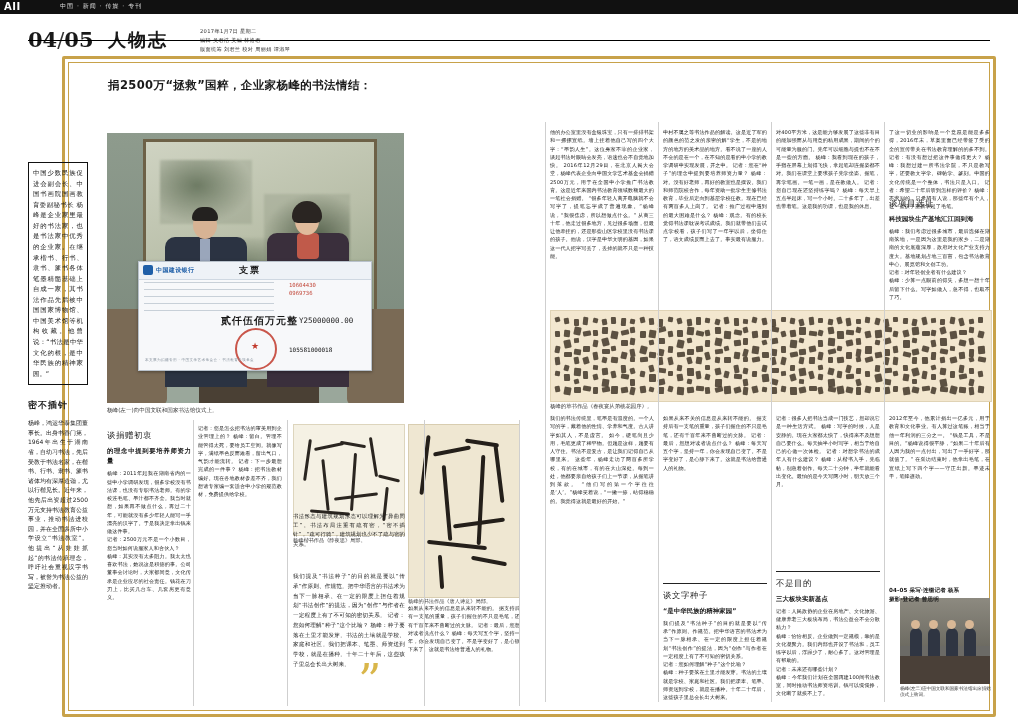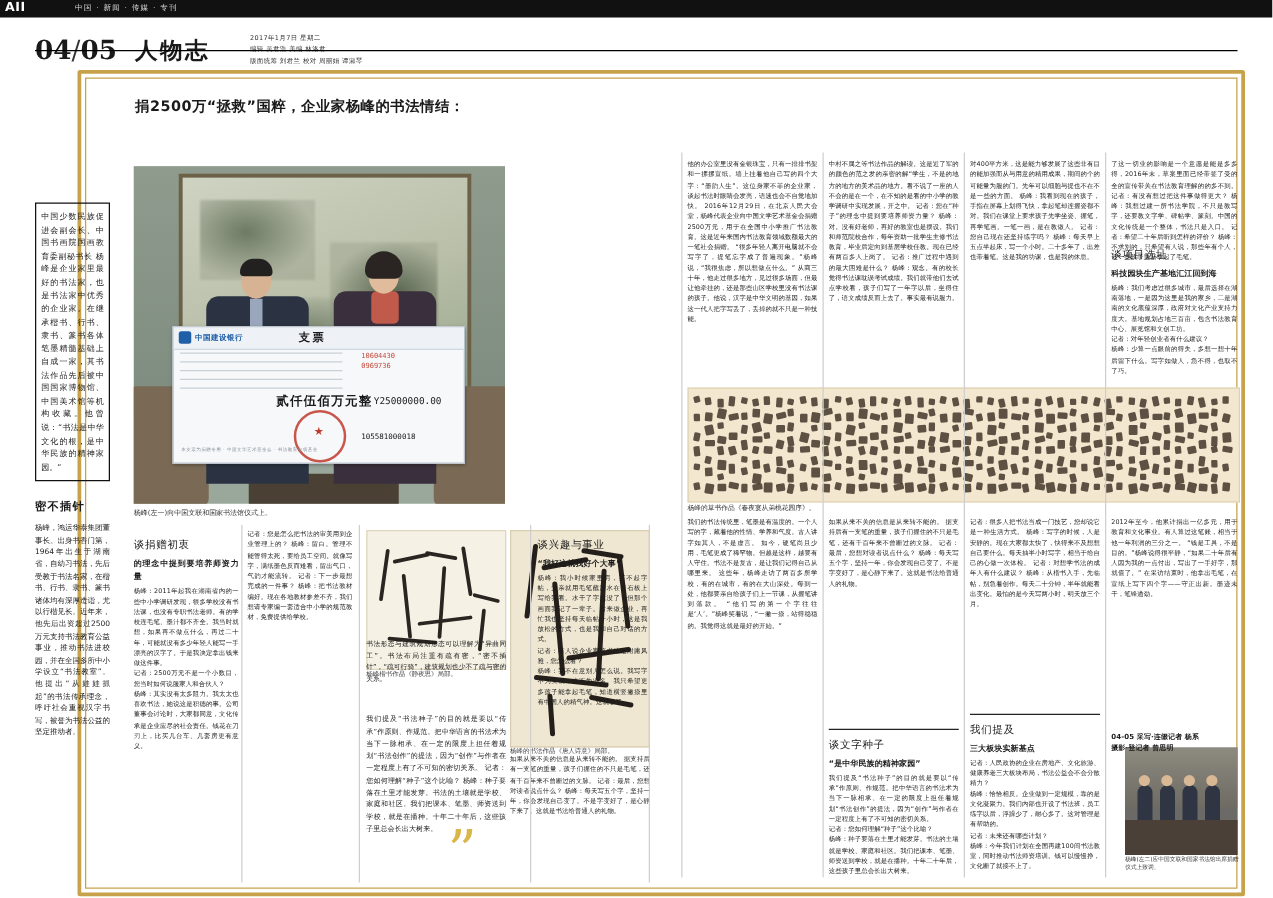--- a/index.html
+++ b/index.html
@@ -681,21 +681,21 @@
 记者：您如何理解“种子”这个比喻？
 杨峰：种子要落在土里才能发芽。书法的土壤就是学校、家庭和社区。我们把课本、笔墨、师资送到学校，就是在播种。十年二十年后，这些孩子里总会长出大树来。</div>
   </div>
 
   <div class="col" style="left:776px;top:414px;width:104px;height:148px;">记者：很多人把书法当成一门技艺，您却说它是一种生活方式。
 杨峰：写字的时候，人是安静的。现在大家都太快了，快得来不及想想自己要什么。每天抽半小时写字，相当于给自己的心做一次体检。
 记者：对想学书法的成年人有什么建议？
 杨峰：从楷书入手，先临帖，别急着创作。每天二十分钟，半年就能看出变化。最怕的是今天写两小时，明天放三个月。</div>
   <div class="col" style="left:776px;top:566px;width:104px;">
     <div class="rule-h"></div>
-    <div class="sub-h">我们提及</div>
+    <div class="sub-h">不是目的</div>
     <div class="sub-h2">三大板块实新基点</div>
     <div style="height:100px;overflow:hidden;white-space:pre-line;">记者：人民政协的企业在房地产、文化旅游、健康养老三大板块布局，书法公益会不会分散精力？
 杨峰：恰恰相反。企业做到一定规模，靠的是文化凝聚力。我们内部也开设了书法班，员工练字以后，浮躁少了，耐心多了。这对管理是有帮助的。
 记者：未来还有哪些计划？
 杨峰：今年我们计划在全国再建100间书法教室，同时推动书法师资培训。钱可以慢慢挣，文化断了就接不上了。</div>
   </div>
 
   <div class="col" style="left:889px;top:414px;width:101px;height:178px;">2012年至今，他累计捐出一亿多元，用于教育和文化事业。有人算过这笔账，相当于他一年利润的三分之一。
 “钱是工具，不是目的。”杨峰说得很平静，“如果二十年后有人因为我的一点付出，写出了一手好字，那就值了。”
 在采访结束时，他拿出毛笔，在宣纸上写下四个字——守正出新。墨迹未干，笔锋遒劲。</div>
@@ -1121,27 +1121,20 @@
   <div class="col" style="left:430px;top:424px;width:88px;"></div>
 
   <div class="col" style="left:522px;top:424px;width:0;"></div>
 
   <div class="col" style="left:430px;top:424px;width:88px;"></div>
 
   <div class="col" style="left:430px;top:424px;width:0;"></div>
 
   <div class="col" style="left:522px;top:424px;width:0;"></div>
 
-  <div class="col" style="left:430px;top:424px;width:88px;">
-    <div class="sub-h">谈兴趣与事业</div>
-    <div class="sub-h2">“我好这就我好个大事”</div>
-    <div style="height:250px;overflow:hidden;white-space:pre-line;">杨峰：我小时候家里穷，买不起字帖，父亲就用毛笔蘸清水在青石板上写给我看。水干了字就没了，但那个画面我记了一辈子。后来做企业，再忙我也坚持每天临帖一小时，这是我放松的方式，也是我和自己对话的方式。
-记者：有人说企业家搞书法是附庸风雅，您怎么看？
-杨峰：我不在意别人怎么说。我写字不为卖钱，也不为出名。我只希望更多孩子能拿起毛笔，知道横竖撇捺里有中国人的精气神。这就够了。</div>
-  </div>
 
   <div class="vdiv" style="left:545px;top:122px;height:580px;"></div>
   <div class="vdiv" style="left:658px;top:122px;height:580px;"></div>
   <div class="vdiv" style="left:771px;top:122px;height:580px;"></div>
   <div class="vdiv" style="left:884px;top:122px;height:580px;"></div>
   <div class="vdiv" style="left:193px;top:420px;height:286px;"></div>
   <div class="vdiv" style="left:287px;top:420px;height:286px;"></div>
   <div class="vdiv" style="left:424px;top:420px;height:286px;"></div>
   <div class="vdiv" style="left:519px;top:420px;height:286px;"></div>
 

